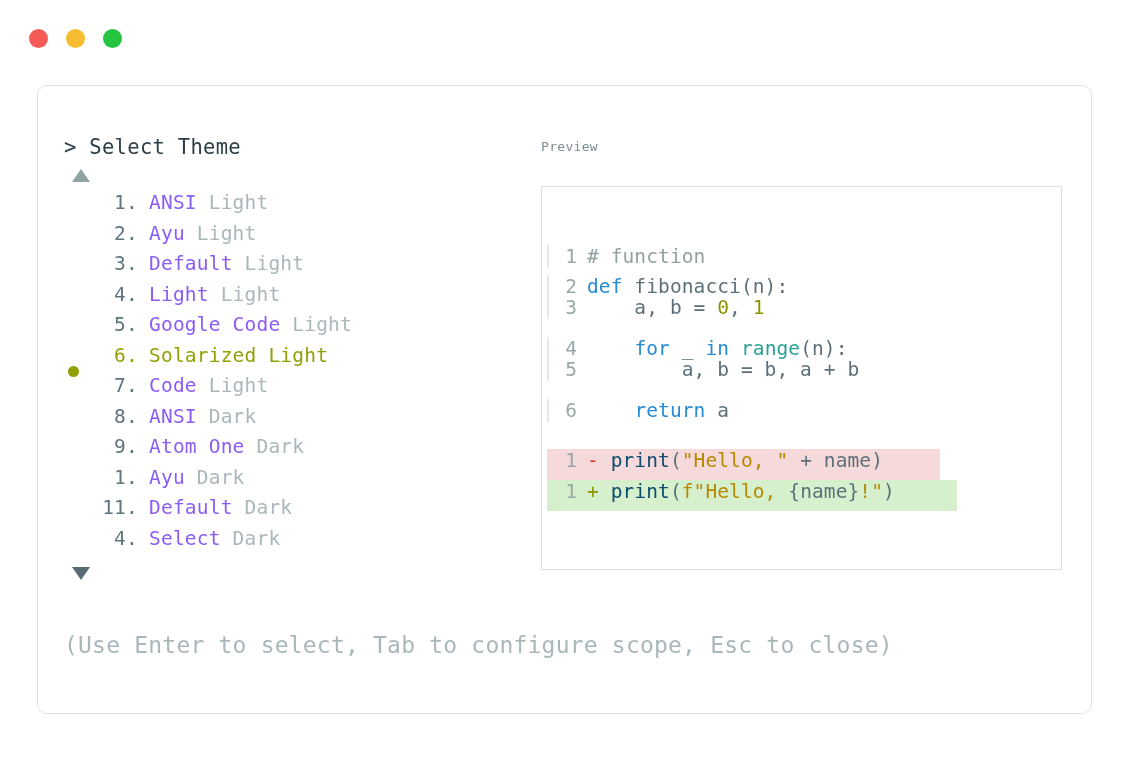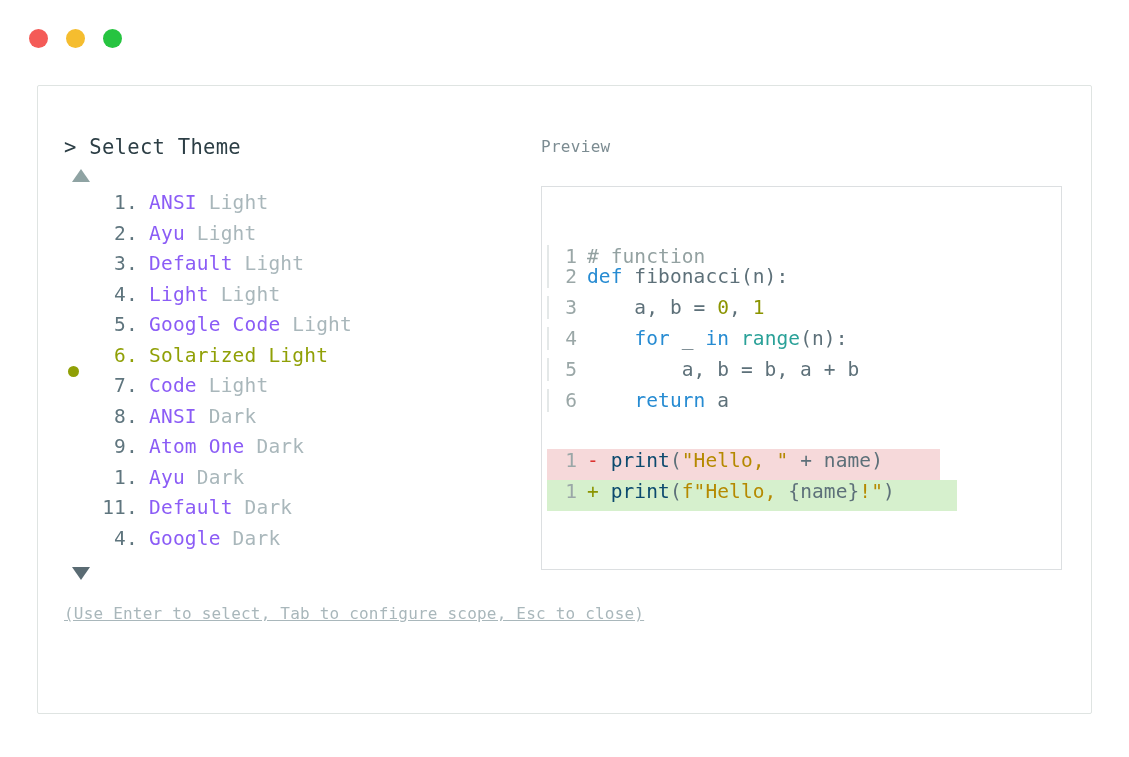--- a/index.html
+++ b/index.html
@@ -27,21 +27,21 @@
 
   
   .card {
     position: absolute;
     left: 37px;
     top: 85px;
     width: 1055px;
     height: 629px;
     background: #ffffff;
     border: 1.6px solid #dfe4e2;
-    border-radius: 2px;
+    border-radius: 10px;
   }
 
   
   .columns {
     position: absolute;
     left: 0; top: 0;
     width: 100%;
     height: 100%;
   }
 
@@ -62,21 +62,21 @@
   .prompt {
     font-size: 20.5px;
     line-height: 26px;
     letter-spacing: 0.3px;
     color: #2c3e45;
     white-space: pre;
   }
   .prompt .chev { color: #2c3e45; }
 
   .section-label {
-    font-size: 16px;
+    font-size: 13px;
     line-height: 26px;
     letter-spacing: 0.3px;
     color: #7c8c92;
     white-space: pre;
   }
 
   
   .arrow {
     width: 0; height: 0;
     margin-left: 8px;
@@ -165,21 +165,21 @@
     border-left: 2.5px solid #e4e8e8;
     padding-left: 0;
     margin-right: 10px;
     padding-right: 0;
   }
 
   .code-gap { height: 29px; }
 
   
   .c-comment { color: #93a1a1; margin-top: 11px; }
-  .c-keyword { color: #268bd2; }
+  .c-keyword { color: #268bd2; margin-top: 10px; }
   .c-builtin { color: #2aa198; }
   .c-number  { color: #8b9400; }
   .c-string  { color: #b58900; }
   .c-plain   { color: #5d7079; }
   .c-func    { color: #0c4a6e; }
 
   
   .diff-row { position: relative; }
   .diff-row .bg {
     position: absolute;
@@ -190,26 +190,25 @@
   .diff-row .content { position: relative; z-index: 1; display: flex; align-items: baseline; }
   .diff-del .bg { background: #f6d9da; width: 393px; }
   .diff-add .bg { background: #d6f0cd; width: 410px; }
   .marker-del { color: #dc322f; }
   .marker-add { color: #8b9400; }
 
   
   .footer-hint {
     position: absolute;
     left: 26px;
-    top: 518px;
-    font-size: 16px;
+    top: 546px;
+    font-size: 23px;
     letter-spacing: 0.2px;
     color: #a9b7bb;
     white-space: pre;
-    text-decoration: underline;
   }
 </style>
 </head>
 <body>
 
 <div class="traffic-lights">
   <span class="dot red"></span>
   <span class="dot amber"></span>
   <span class="dot green"></span>
 </div>
@@ -228,21 +227,21 @@
           <li class="theme-row"><span class="bullet-cell"></span><span class="idx">2.</span><span class="gap"></span><span class="tname">Ayu</span><span class="tvariant"> Light</span></li>
           <li class="theme-row"><span class="bullet-cell"></span><span class="idx">3.</span><span class="gap"></span><span class="tname">Default</span><span class="tvariant"> Light</span></li>
           <li class="theme-row"><span class="bullet-cell"></span><span class="idx">4.</span><span class="gap"></span><span class="tname">Light</span><span class="tvariant"> Light</span></li>
           <li class="theme-row"><span class="bullet-cell"></span><span class="idx">5.</span><span class="gap"></span><span class="tname">Google Code</span><span class="tvariant"> Light</span></li>
           <li class="theme-row selected"><span class="bullet-cell"><span class="bullet" style="background: rgb(144, 160, 6);"></span></span><span class="idx">6.</span><span class="gap"></span><span class="tname">Solarized</span><span class="tvariant"> Light</span></li>
           <li class="theme-row"><span class="bullet-cell"></span><span class="idx">7.</span><span class="gap"></span><span class="tname">Code</span><span class="tvariant"> Light</span></li>
           <li class="theme-row"><span class="bullet-cell"></span><span class="idx">8.</span><span class="gap"></span><span class="tname">ANSI</span><span class="tvariant"> Dark</span></li>
           <li class="theme-row"><span class="bullet-cell"></span><span class="idx">9.</span><span class="gap"></span><span class="tname">Atom One</span><span class="tvariant"> Dark</span></li>
           <li class="theme-row"><span class="bullet-cell"></span><span class="idx">1.</span><span class="gap"></span><span class="tname">Ayu</span><span class="tvariant"> Dark</span></li>
           <li class="theme-row"><span class="bullet-cell"></span><span class="idx">11.</span><span class="gap"></span><span class="tname">Default</span><span class="tvariant"> Dark</span></li>
-          <li class="theme-row"><span class="bullet-cell"></span><span class="idx">4.</span><span class="gap"></span><span class="tname">Google</span><span class="tvariant"> Dark</span></li>
+          <li class="theme-row"><span class="bullet-cell"></span><span class="idx">4.</span><span class="gap"></span><span class="tname">Select</span><span class="tvariant"> Dark</span></li>
         </ul>
 
       <div class="arrow arrow-down"></div>
     </div>
 
     <div class="col-right">
       <div class="section-label">Preview</div>
 
       <div class="preview-panel">
         <div class="code-area" id="code-area">

